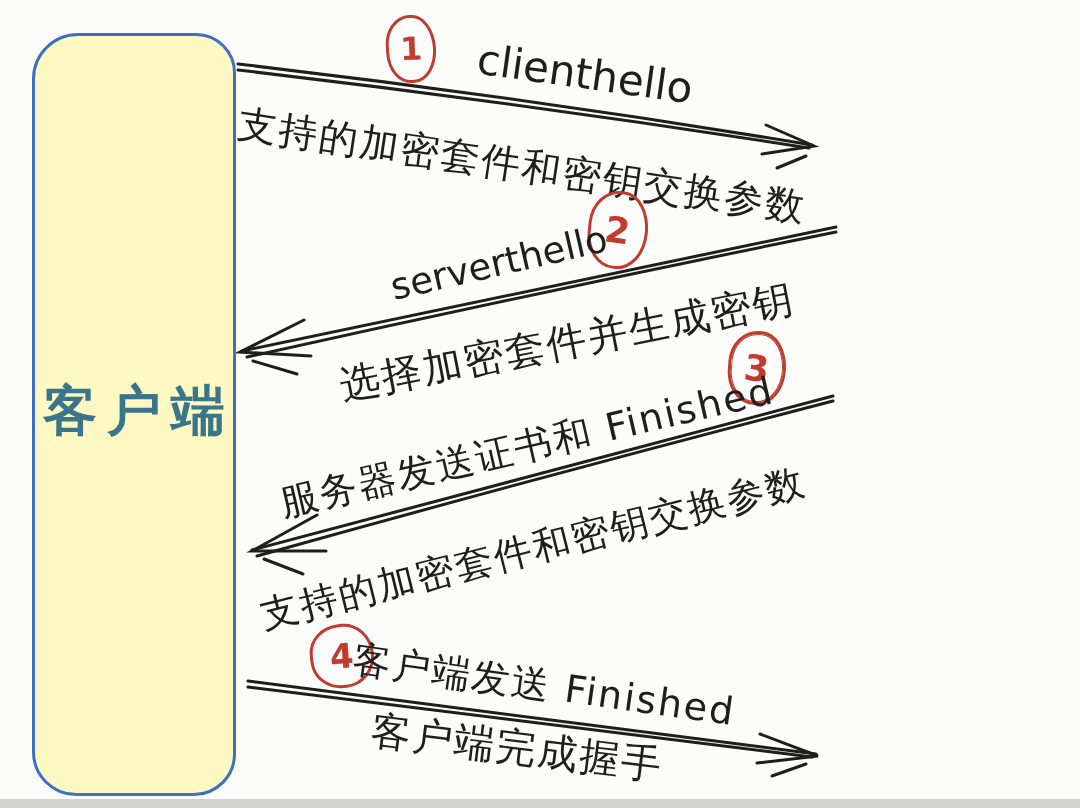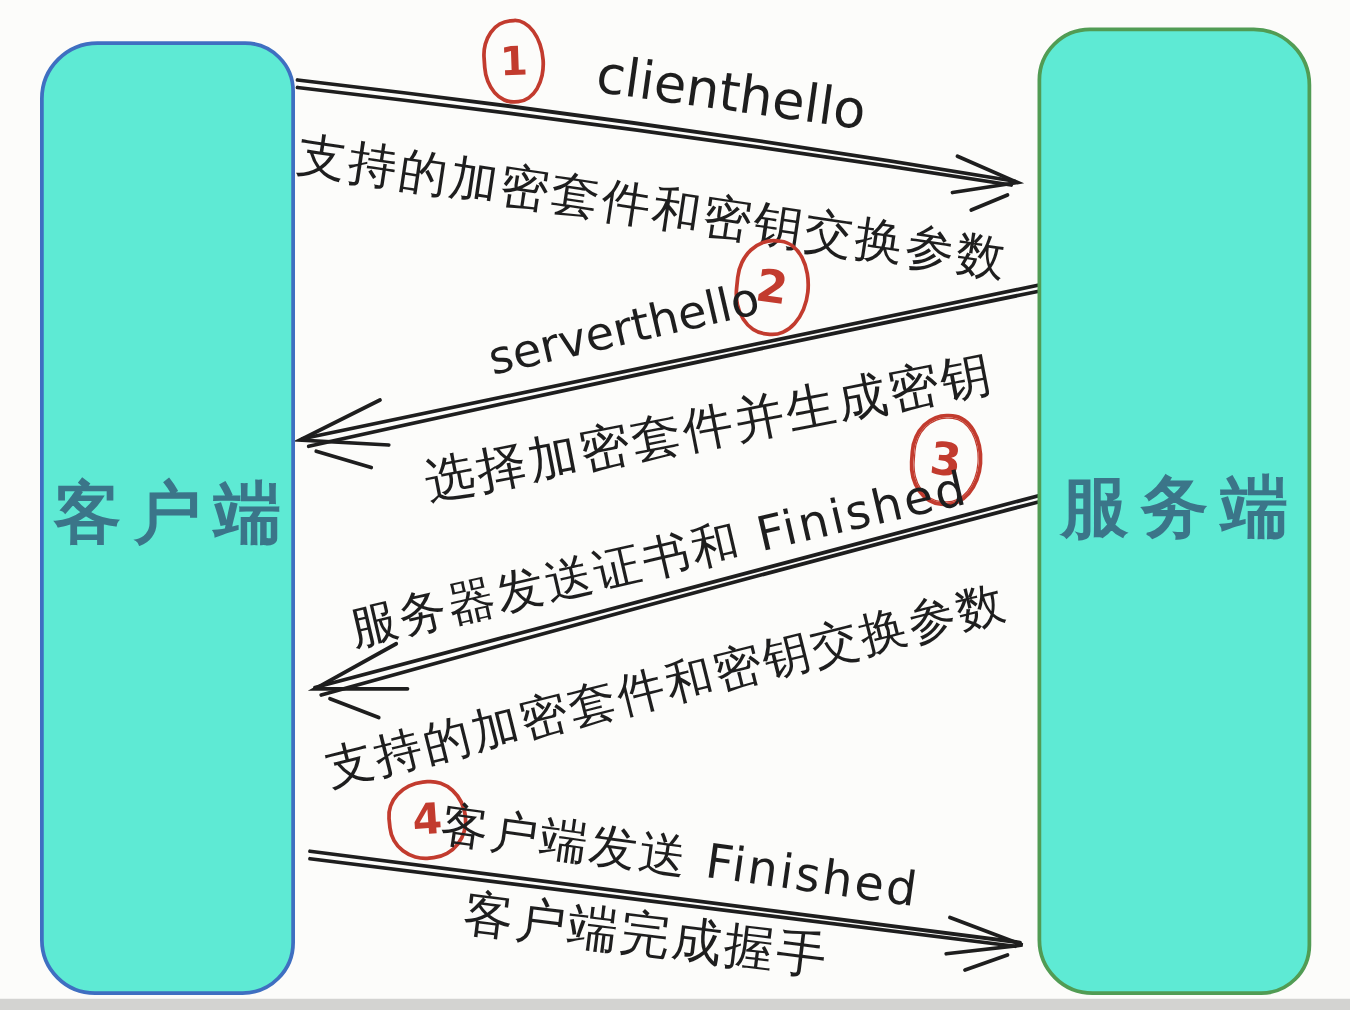--- a/index.html
+++ b/index.html
@@ -7,21 +7,21 @@
     position:relative; width:1080px; height:808px;
     background:#fcfcfa; overflow:hidden;
     font-family:"DejaVu Sans", sans-serif;
     color:#1e1e1e;
   }
   svg.arrows { position:absolute; left:0; top:0; width:1080px; height:808px; }
   svg.arrows path { stroke:#1e1e1e; stroke-width:3; fill:none; stroke-linecap:round; }
 
   .entity {
     position:absolute; display:flex; align-items:center; justify-content:center;
-    background:#5eead4;
+    background:#fef9c3;
   }
   .entity.client {
     left:32px; top:33px; width:198px; height:757px;
     border:3px solid #3f6fc1; border-radius:46px 40px 42px 44px;
   }
   .entity.server {
     left:830px; top:22px; width:213px; height:768px;
     border:3px solid #519c54; border-radius:42px 46px 40px 44px;
   }
   .entity-label {
@@ -76,23 +76,20 @@
       <path d="M248,681 Q530,716 816,754"></path>
       <path d="M248,687 Q530,722 812,757"></path>
       <path d="M760,734 L818,756 L757,763" stroke-width="3.5"></path>
       <path d="M806,764 L772,776" stroke-width="3.5"></path>
     </g>
   </svg>
 
   <div class="entity client">
     <span class="entity-label">客户端</span>
   </div>
-  <div class="entity server">
-    <span class="entity-label">服务端</span>
-  </div>
 
   <div class="badge" style="left:411px; top:49px; width:44px; height:62px; font-size:32px; transform:translate(-50%,-50%) rotate(-4deg);">
     <span class="num">1</span>
   </div>
   <div class="msg-text" style="left:585px; top:74px; font-size:42px; transform:translate(-50%,-50%) rotate(8deg);">clienthello</div>
   <div class="msg-text cjk" style="left:522px; top:166px; font-size:39px; transform:translate(-50%,-50%) rotate(8.5deg);">支持的加密套件和密钥交换参数</div>
 
   <div class="badge" style="left:618px; top:230px; width:54px; height:72px; font-size:36px; transform:translate(-50%,-50%) rotate(6deg);">
     <span class="num">2</span>
   </div>

